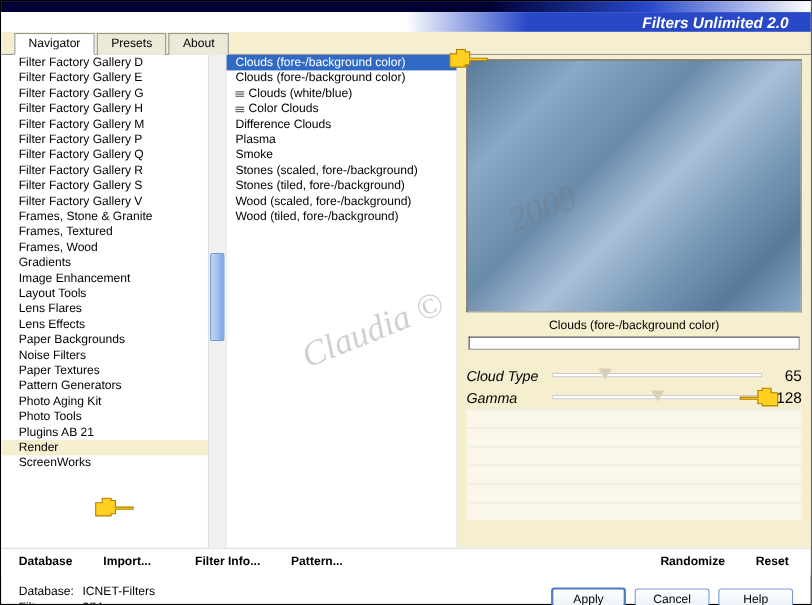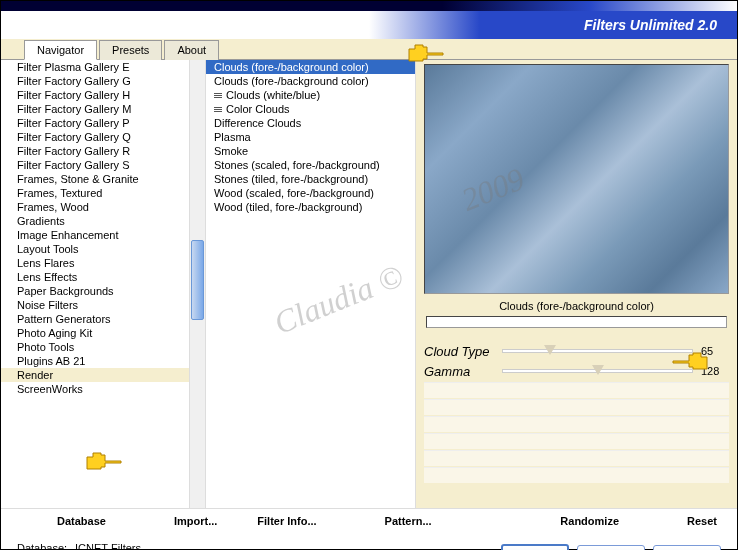--- a/index.html
+++ b/index.html
@@ -1,47 +1,47 @@
 <!DOCTYPE html>
 <html><head>
 <meta charset="utf-8">
 <style>
 * { box-sizing: border-box; margin: 0; padding: 0; }
 body { font-family: Tahoma, Arial, sans-serif; font-size: 11px; background: #fff; width: 738px; height: 550px; overflow: hidden; position: relative; }
 .container { border: 1px solid #000; width: 738px; height: 550px; position: relative; background: #fff; }
 .topbar { height: 10px; background: linear-gradient(to right, #000033 60%, #2848c8 80%, #fff 100%); }
-.header { height: 28px; background: linear-gradient(to right, #fff 50%, #2848c8 65%); display: flex; justify-content: flex-end; align-items: center; padding-right: 20px; }
+.header { height: 18px; background: linear-gradient(to right, #fff 50%, #2848c8 65%); display: flex; justify-content: flex-end; align-items: center; padding-right: 20px; }
 .header-title { color: #fff; font-style: italic; font-weight: bold; font-size: 14px; }
 .tabs { display: flex; background: #f5eecf; border-bottom: 1px solid #999; padding-left: 12px; }
 .tab { padding: 3px 12px; border: 1px solid #999; border-bottom: none; background: #ece9d8; margin-right: 2px; font-size: 11px; cursor: pointer; position: relative; top: 1px; }
-.tab.active { background: #fff; border-bottom: 1px solid #fff; color: #000; margin-left: 11px; }
+.tab.active { background: #fff; border-bottom: 1px solid #fff; color: #000; }
 .main { display: flex; height: 448px; background: #fff; }
 .col1 { width: 205px; border-right: 1px solid #ddd; display: flex; }
 .list1 { flex: 1; overflow: hidden; }
 .list-item { padding: 1px 4px 1px 16px; font-size: 11px; color: #000; cursor: pointer; white-space: nowrap; }
 .list-item.sel { background: #f5eecf; }
 .scrollbar { width: 16px; background: #f0f0f0; border-left: 1px solid #ddd; position: relative; }
 .scroll-thumb { position: absolute; left: 1px; right: 1px; top: 180px; height: 80px; background: linear-gradient(to right, #c8d8f0, #7aa8e8); border: 1px solid #6a98d8; border-radius: 2px; }
 .col2 { width: 210px; border-right: 1px solid #ddd; }
 .list2-item { padding: 1px 4px 1px 8px; font-size: 11px; cursor: pointer; white-space: nowrap; display: flex; align-items: center; gap: 4px; }
 .list2-item.sel { background: #316ac5; color: #fff; }
 .icon-bars { display: inline-flex; flex-direction: column; gap: 1px; width: 8px; }
 .icon-bars span { height: 1px; background: #555; display: block; }
 .col3 { flex: 1; padding: 4px 8px; background: #f5eecf; display: flex; flex-direction: column; }
 .preview { width: 100%; height: 230px; background: linear-gradient(135deg, #5a7a9a 0%, #8aa8c8 20%, #6a8aaa 40%, #aac0d8 55%, #7a9ab8 70%, #5a7a9a 85%, #8aa8c8 100%); border: 1px inset #999; position: relative; }
 .preview-label { text-align: center; font-size: 11px; padding: 6px 0 4px; }
 .progress { height: 12px; background: #fff; border: 1px inset #999; margin: 0 2px 14px; }
 .slider-row { display: flex; align-items: center; margin-bottom: 2px; height: 18px; }
 .slider-label { width: 70px; font-size: 13px; font-style: italic; }
 .slider-track { flex: 1; height: 4px; background: #fff; border: 1px solid #ccc; position: relative; margin: 0 8px; }
 .slider-thumb { position: absolute; top: -5px; width: 0; height: 0; border-left: 6px solid transparent; border-right: 6px solid transparent; border-top: 10px solid #d8d0b8; }
-.slider-val { width: 28px; font-size: 11px; }
+.slider-val { width: 28px; text-align: right; font-size: 14px; }
 .slider-rest { height: 16px; background: #faf6e8; border-top: 1px solid #eee; margin-bottom: 1px; }
 .bottom-bar { display: flex; background: #fff; padding: 6px 16px; border-top: 1px solid #ddd; }
-.link { font-weight: bold; font-size: 11px; margin-right: 28px; cursor: pointer; margin-left: 40px; }
+.link { font-weight: bold; font-size: 11px; margin-right: 28px; cursor: pointer; }
 .spacer { flex: 1; }
 .footer { display: flex; padding: 8px 16px 10px; align-items: center; }
 .db-info { font-size: 11px; line-height: 14px; }
 .db-row { display: flex; }
 .db-label { width: 58px; }
 .btn { padding: 3px 0; min-width: 68px; text-align: center; border: 1px solid #7a9ad8; background: linear-gradient(#fff, #e8f0f8); border-radius: 3px; font-size: 11px; margin-left: 8px; cursor: pointer; font-family: inherit; }
 .btn.primary { border: 2px solid #4a7ac8; }
 .watermark { position: absolute; font-size: 32px; color: rgba(120,120,120,0.35); font-style: italic; font-family: Georgia, serif; transform: rotate(-22deg); pointer-events: none; }
 .wm1 { left: 270px; top: 280px; }
 .wm2 { left: 460px; top: 170px; }
@@ -59,38 +59,41 @@
   </div>
   <div class="tabs" id="tabs">
       <div class="tab active">Navigator</div>
       <div class="tab">Presets</div>
       <div class="tab">About</div>
     </div>
 
   <div class="main">
     <div class="col1">
       <div class="list1" id="categories">
-          <div class="list-item">Filter Plasma Gallery E</div>
+          <div class="list-item">Filter Factory Gallery D</div>
+          <div class="list-item">Filter Factory Gallery E</div>
           <div class="list-item">Filter Factory Gallery G</div>
           <div class="list-item">Filter Factory Gallery H</div>
           <div class="list-item">Filter Factory Gallery M</div>
           <div class="list-item">Filter Factory Gallery P</div>
           <div class="list-item">Filter Factory Gallery Q</div>
           <div class="list-item">Filter Factory Gallery R</div>
           <div class="list-item">Filter Factory Gallery S</div>
+          <div class="list-item">Filter Factory Gallery V</div>
           <div class="list-item">Frames, Stone &amp; Granite</div>
           <div class="list-item">Frames, Textured</div>
           <div class="list-item">Frames, Wood</div>
           <div class="list-item">Gradients</div>
           <div class="list-item">Image Enhancement</div>
           <div class="list-item">Layout Tools</div>
           <div class="list-item">Lens Flares</div>
           <div class="list-item">Lens Effects</div>
           <div class="list-item">Paper Backgrounds</div>
           <div class="list-item">Noise Filters</div>
+          <div class="list-item">Paper Textures</div>
           <div class="list-item">Pattern Generators</div>
           <div class="list-item">Photo Aging Kit</div>
           <div class="list-item">Photo Tools</div>
           <div class="list-item">Plugins AB 21</div>
           <div class="list-item sel">Render</div>
           <div class="list-item">ScreenWorks</div>
         </div>
       <div class="scrollbar">
         <div class="scroll-thumb"></div>
       </div>

